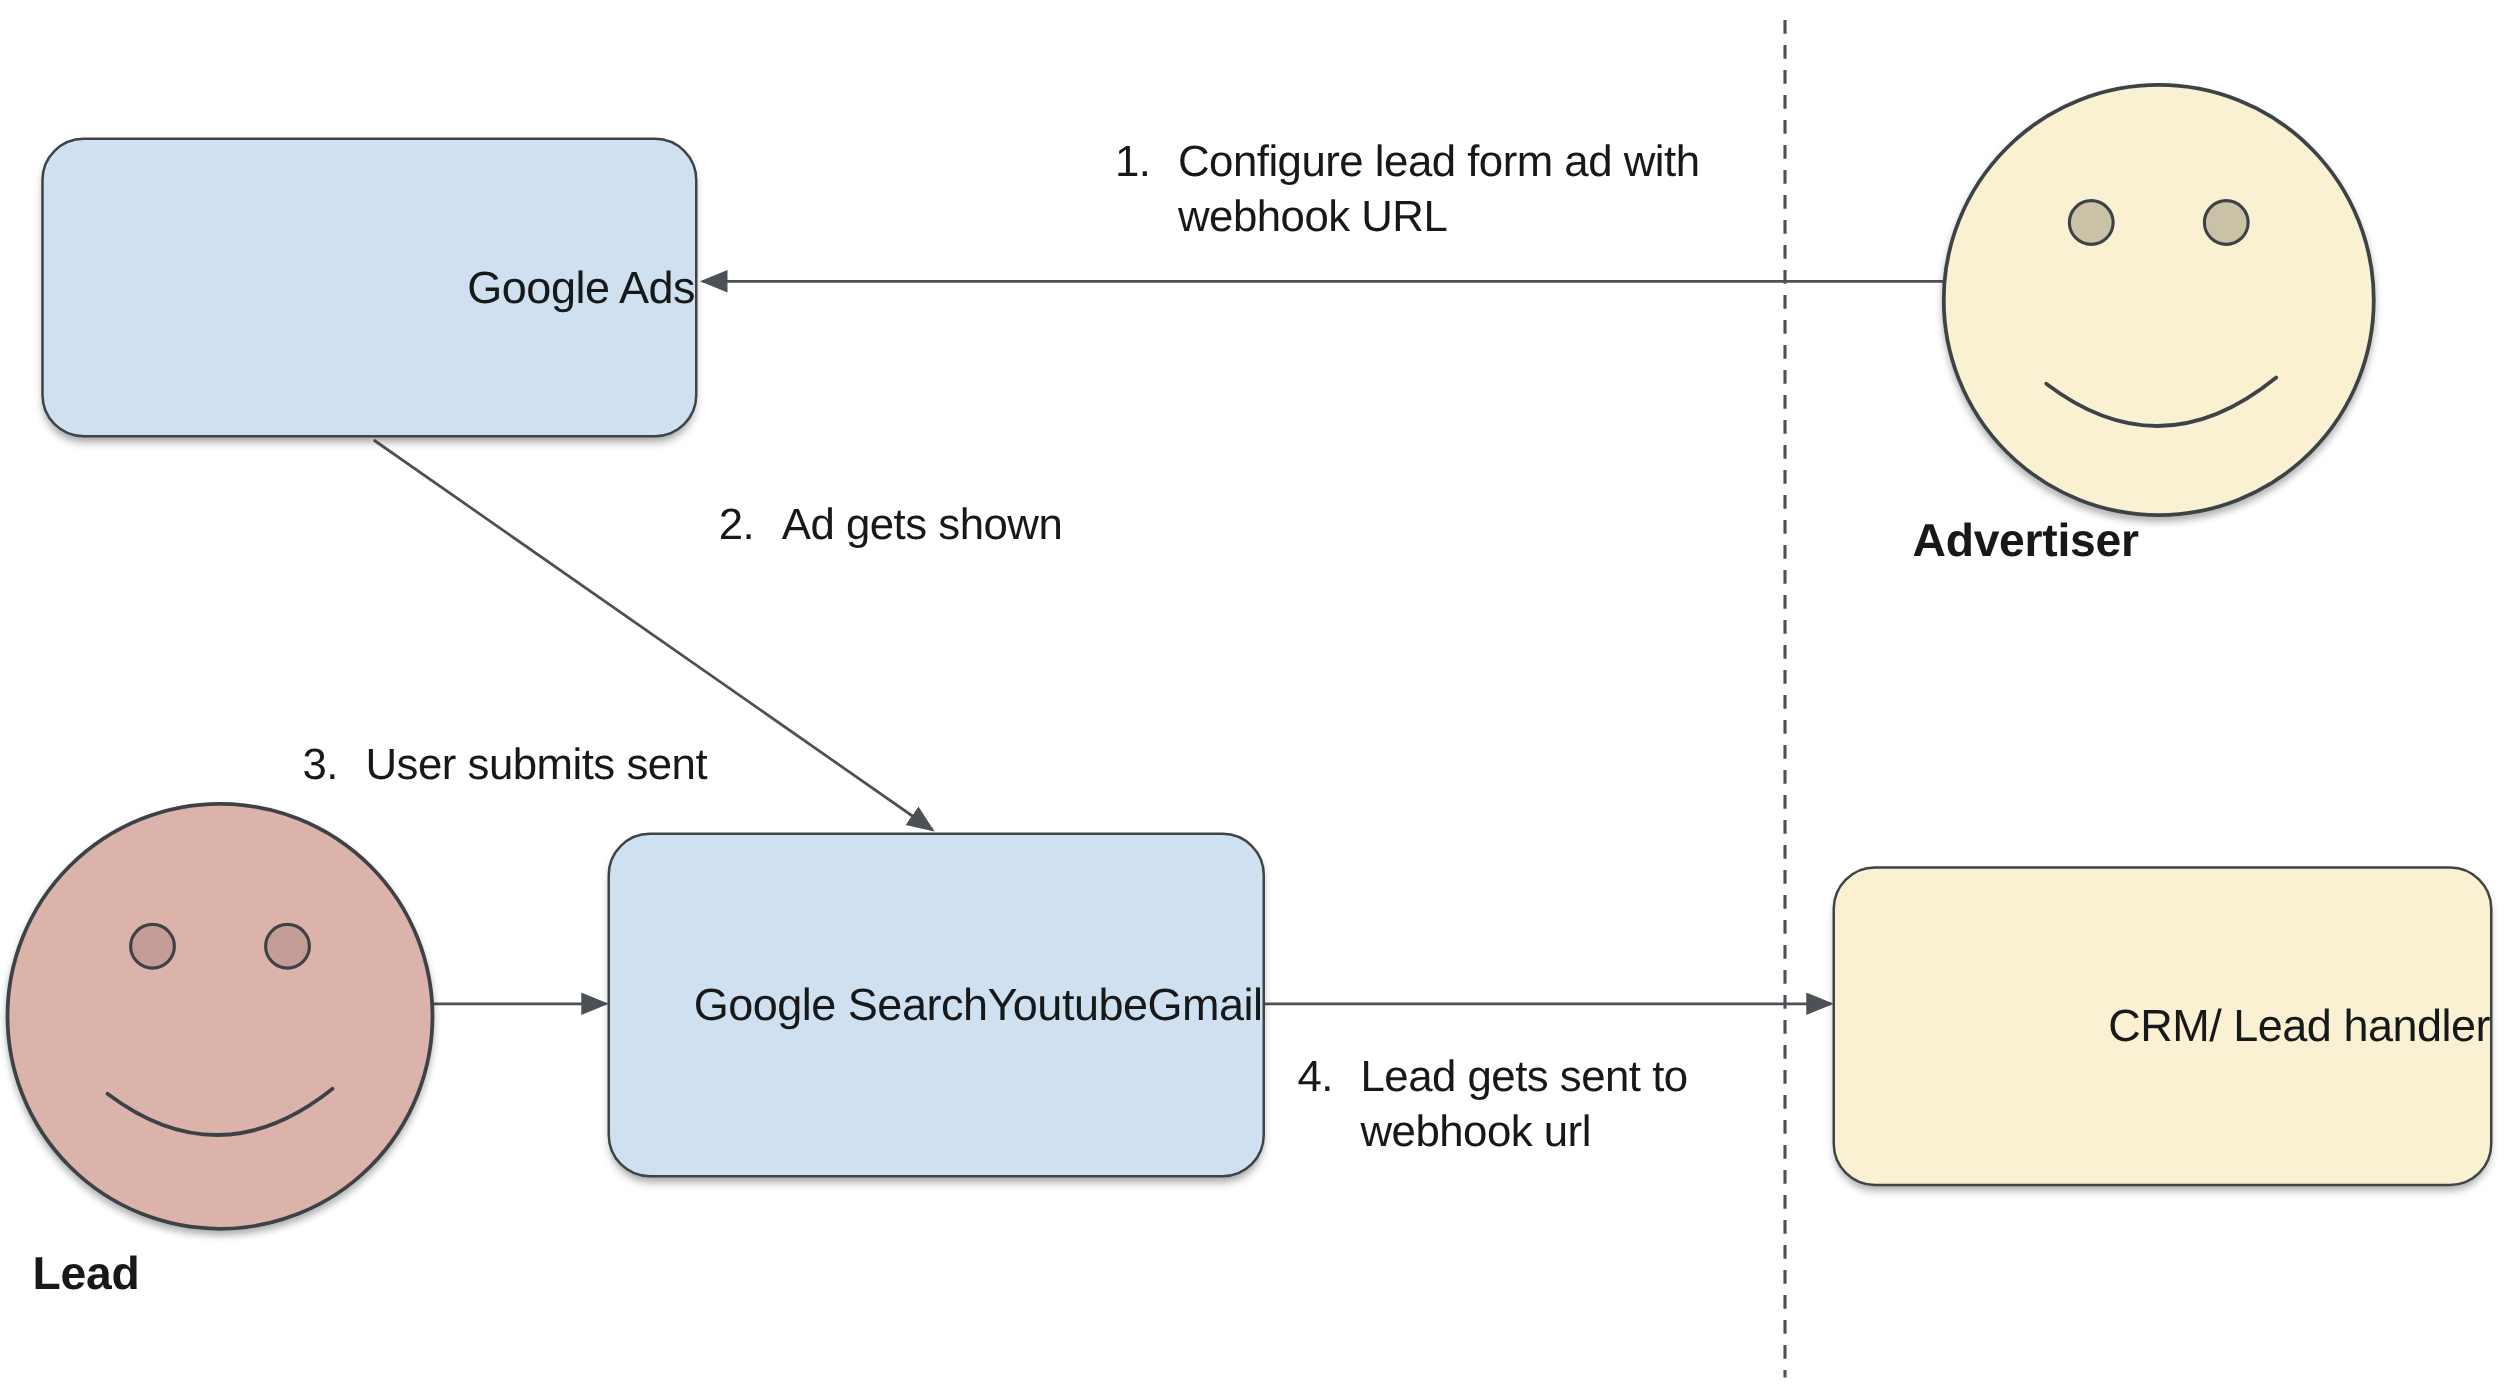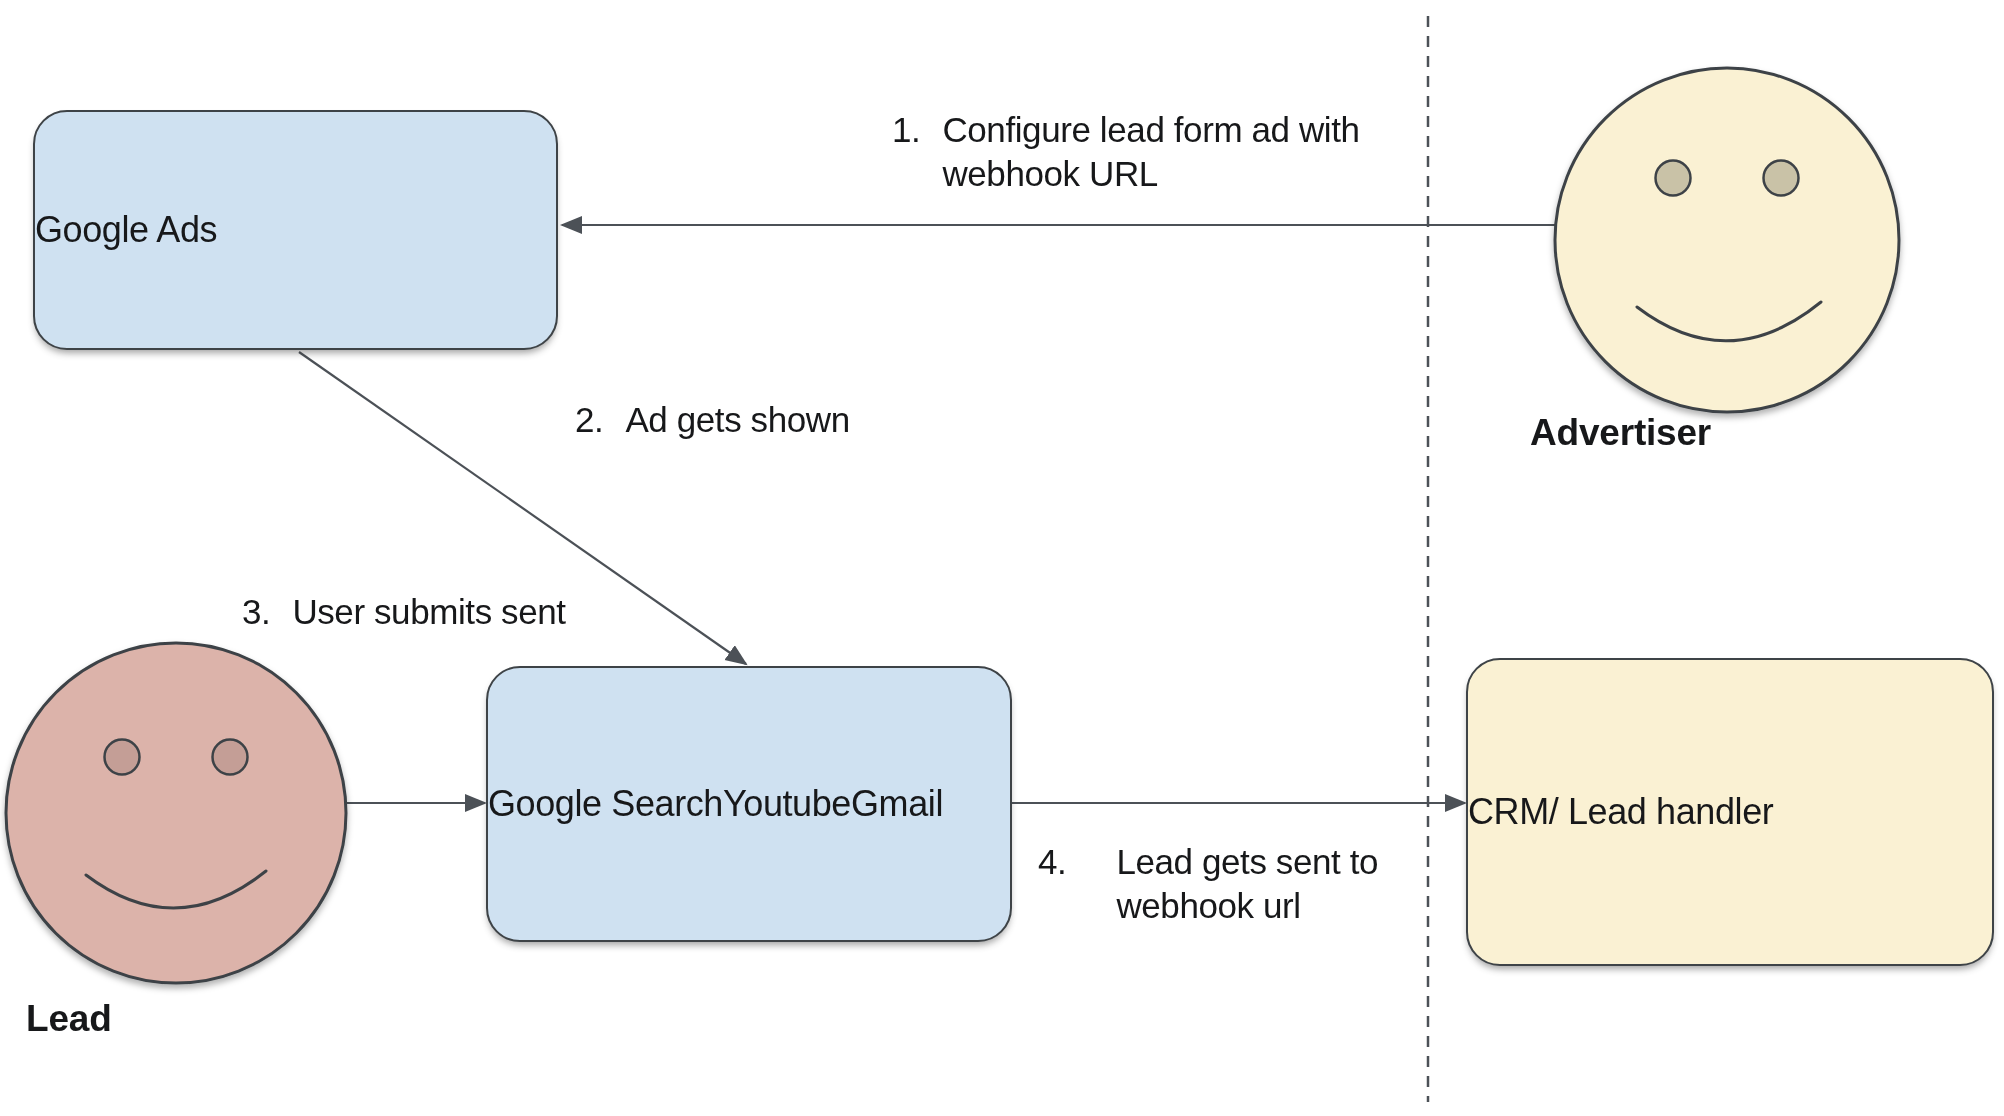--- a/index.html
+++ b/index.html
@@ -8,42 +8,42 @@
     --eye-pink:#c49e96; --eye-tan:#c9c2a7;
   }
   html,body{margin:0;padding:0;background:var(--bg);}
   .canvas{
     position:relative;width:2004px;height:1116px;background:var(--bg);
     font-family:"Liberation Sans",sans-serif;color:var(--ink);
     letter-spacing:-0.4px;overflow:hidden;
   }
   .layer{position:absolute;left:0;top:0;}
   .node{
-    position:absolute;display:flex;align-items:center;justify-content:flex-start;
+    position:absolute;display:flex;align-items:center;justify-content:flex-end;
     background:var(--box-blue);border:2.5px solid var(--shape-border);
     border-radius:34px;font-size:36px;text-align:center;
     box-shadow:0 5px 7px -2px rgba(50,50,50,.45);
     box-sizing:border-box;
   }
   .node.yellow{background:var(--box-yellow);}
   .node-ads{left:33px;top:110px;width:525px;height:240px;}
   .node-channels{left:486px;top:666px;width:526px;height:276px;line-height:48px;}
-  .node-crm{left:1466px;top:658px;width:528px;height:308px;}
+  .node-crm{left:1466px;top:693px;width:528px;height:256px;}
   .step{
     position:absolute;display:flex;align-items:flex-start;
     font-size:35px;line-height:44px;white-space:nowrap;
   }
   .step .num{flex:0 0 auto;margin-right:22px;}
   .step .txt{white-space:normal;}
   .step1{left:892px;top:108px;}
   .step1 .txt{width:510px;}
   .step2{left:575px;top:398px;}
   .step3{left:242px;top:590px;}
   .step4{left:1038px;top:840px;}
-  .step4 .txt{width:320px;margin-left:28px;}
+  .step4 .txt{width:320px;}
   .actor-label{
     position:absolute;font-size:37px;font-weight:700;text-align:left;letter-spacing:-0.2px;
   }
   .label-advertiser{left:1530px;top:412px;width:400px;}
   .label-user{left:26px;top:998px;width:300px;}
   .shape{stroke:var(--shape-border);stroke-width:3;}
   .face-yellow{fill:var(--box-yellow);}
   .face-pink{fill:var(--face-pink);}
   .eye-tan{fill:var(--eye-tan);stroke-width:2.5;}
   .eye-pink{fill:var(--eye-pink);stroke-width:2.5;}

